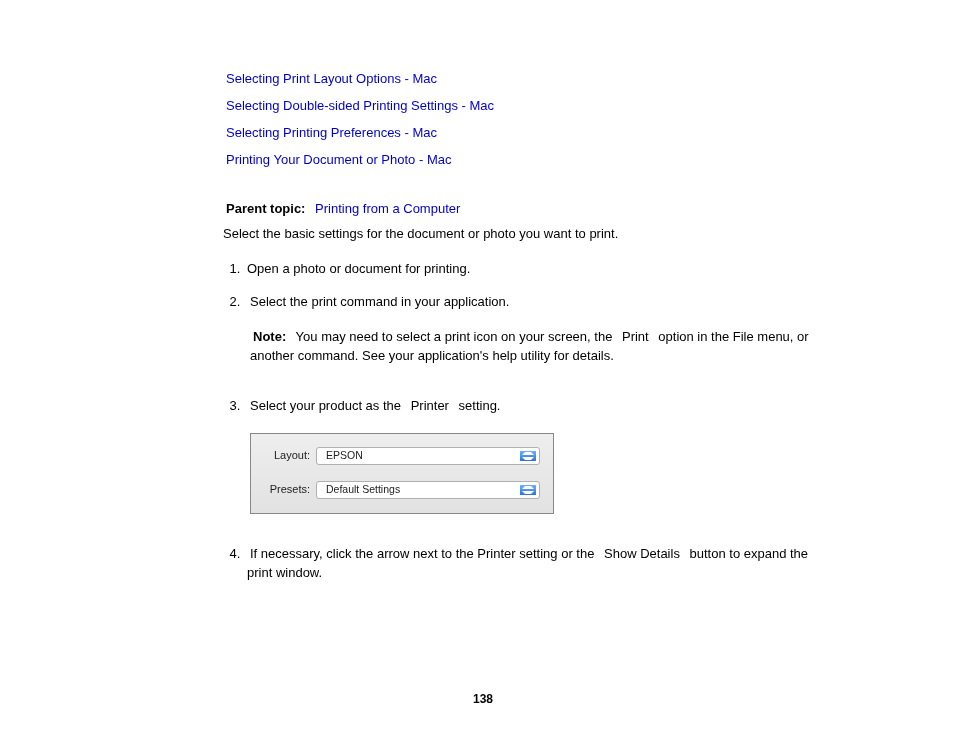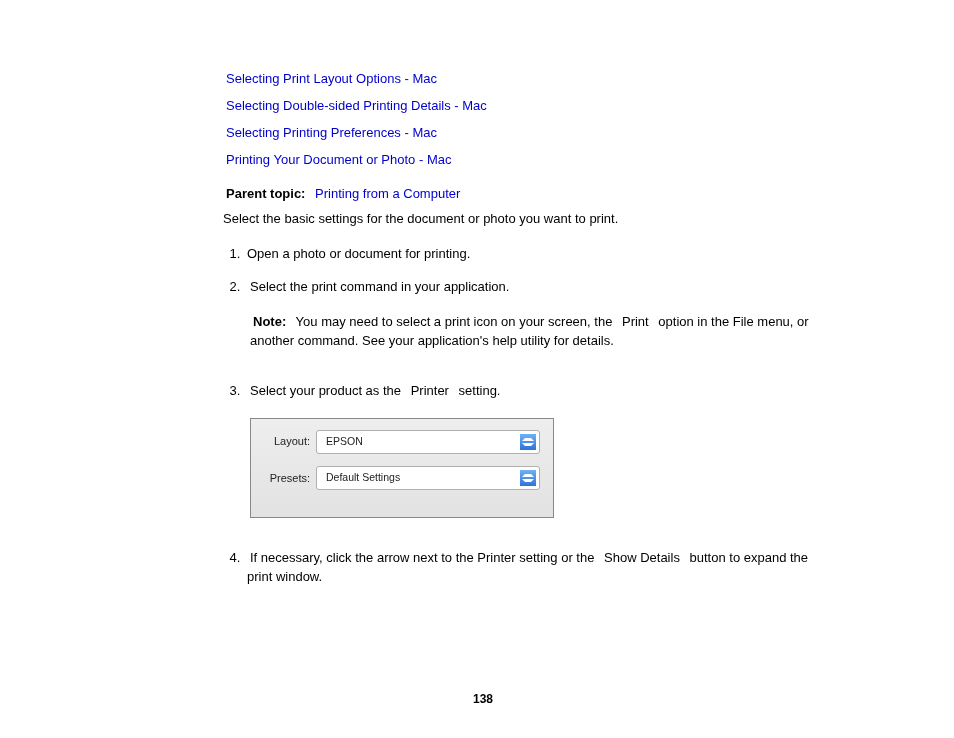--- a/index.html
+++ b/index.html
@@ -18,21 +18,21 @@
       padding-right: 120px;
     }
     .links-block a {
       display: block;
       color: #0000cc;
       text-decoration: none;
       line-height: 1.45;
       margin-bottom: 2px;
     }
     .parent-topic {
-      margin-top: 5px;
+      margin-top: 20px;
       line-height: 1.4;
     }
     .parent-topic .label { font-weight: bold; }
     .parent-topic a { color: #0000cc; text-decoration: none; }
     h2.heading {
       font-size: 16px;
       font-weight: bold;
       margin-top: 20px;
       margin-left: -82px;
       margin-bottom: 10px;
@@ -66,31 +66,31 @@
       background: linear-gradient(#eeeeee, #e2e2e2);
       padding: 8px 10px 8px 10px;
       font-size: 11px;
       color: #222;
     }
     .mac-row {
       display: flex;
       align-items: center;
       margin-bottom: 6px;
     }
-    .mac-row:last-child { margin-bottom: 16px; align-items: flex-end; }
+    .mac-row:last-child { margin-bottom: 1px; }
     .mac-label {
       width: 52px;
       text-align: right;
       padding-right: 6px;
     }
     .mac-select {
       flex: 1;
       display: flex;
       align-items: center;
-      height: 24px;
+      height: 18px;
       background: #fff;
       border: 1px solid #b0b0b0;
       border-radius: 3px;
       overflow: hidden;
     }
     .mac-select-value {
       flex: 1;
       padding-left: 6px;
       font-size: 10.5px;
     }
@@ -119,21 +119,21 @@
       font-weight: bold;
       font-size: 12px;
     }
   </style>
 </head>
 <body>
 
 <div class="content">
   <div class="links-block">
     <a href="#">Selecting Print Layout Options - Mac</a>
-    <a href="#">Selecting Double-sided Printing Details - Mac</a>
+    <a href="#">Selecting Double-sided Printing Settings - Mac</a>
     <a href="#">Selecting Printing Preferences - Mac</a>
     <a href="#">Printing Your Document or Photo - Mac</a>
   </div>
   <div class="parent-topic">
     <span class="label">Parent topic:</span>
     <a href="#">Printing from a Computer</a>
   </div>
 
 
   <p class="intro">Select the basic settings for the document or photo you want to print.</p>

